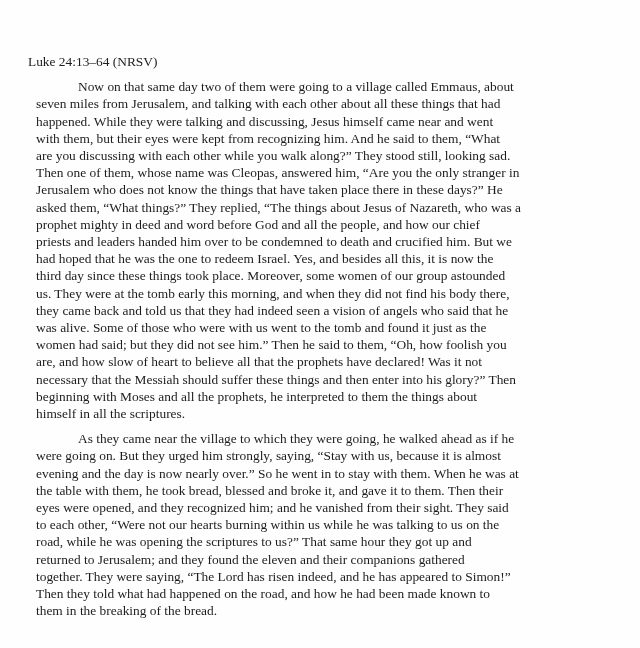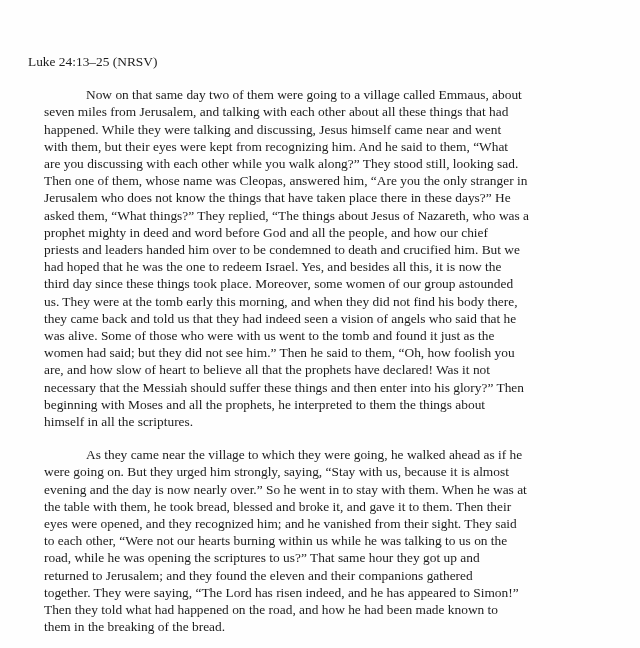--- a/index.html
+++ b/index.html
@@ -19,28 +19,28 @@
     font-size: 13.4px;
     line-height: 17.2px;
     color: #1c1c1c;
   }
   .heading {
     white-space: pre;
   }
   .para {
     white-space: pre;
     text-indent: 42px;
-    margin: 16px;
+    margin: 8px;
   }
 </style>
 </head>
 <body>
 
 <div class="page">
-  <div class="heading">Luke 24:13–25 (NRSV)</div>
+  <div class="heading">Luke 24:13–64 (NRSV)</div>
   <div class="para">Now on that same day two of them were going to a village called Emmaus, about
 seven miles from Jerusalem, and talking with each other about all these things that had
 happened. While they were talking and discussing, Jesus himself came near and went
 with them, but their eyes were kept from recognizing him. And he said to them, “What
 are you discussing with each other while you walk along?” They stood still, looking sad.
 Then one of them, whose name was Cleopas, answered him, “Are you the only stranger in
 Jerusalem who does not know the things that have taken place there in these days?” He
 asked them, “What things?” They replied, “The things about Jesus of Nazareth, who was a
 prophet mighty in deed and word before God and all the people, and how our chief
 priests and leaders handed him over to be condemned to death and crucified him. But we

